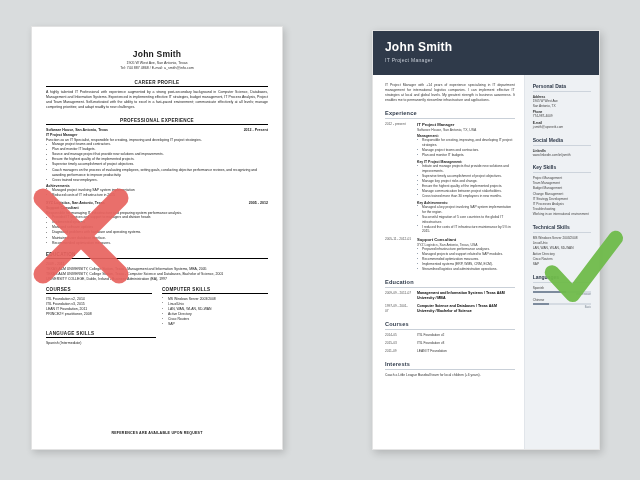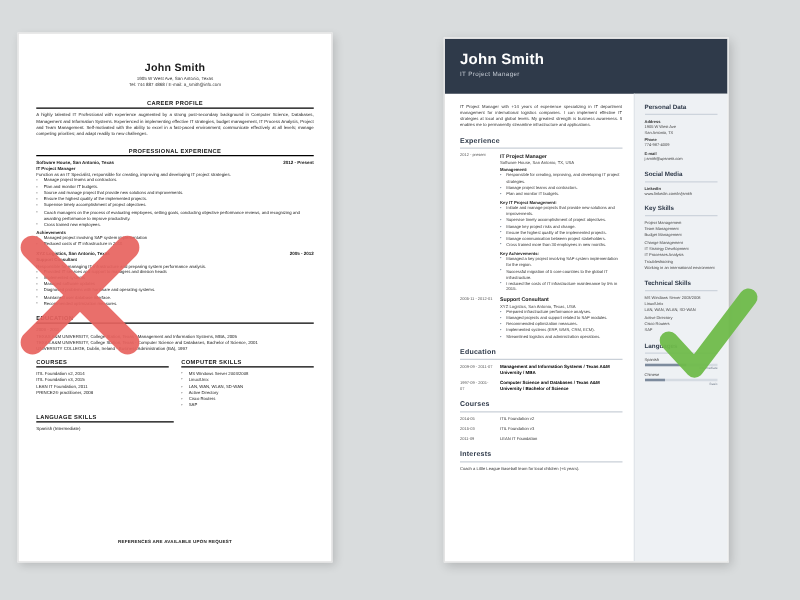--- a/index.html
+++ b/index.html
@@ -2,21 +2,21 @@
 <html><head>
 <meta charset="utf-8">
 <style>
   html,body{margin:0;padding:0;}
   body{
     width:640px;height:480px;overflow:hidden;
     background:#d9dcdd;
     font-family:"Liberation Sans", sans-serif;
     position:relative;
   }
-  .stage{position:absolute;inset:0;}
+  .stage{position:absolute;inset:0;margin-left:17px;}
 
   
   .bad-wrap{
     position:absolute;left:14px;top:26px;width:272px;height:436px;
   }
   .bad-page{
     position:absolute;left:0;top:0;width:252px;height:424px;
     background:#fff;border:1px solid #e2e2e2;
     box-shadow:2px 3px 7px rgba(0,0,0,.16);
     padding:10px 14px 0 14px;box-sizing:border-box;

